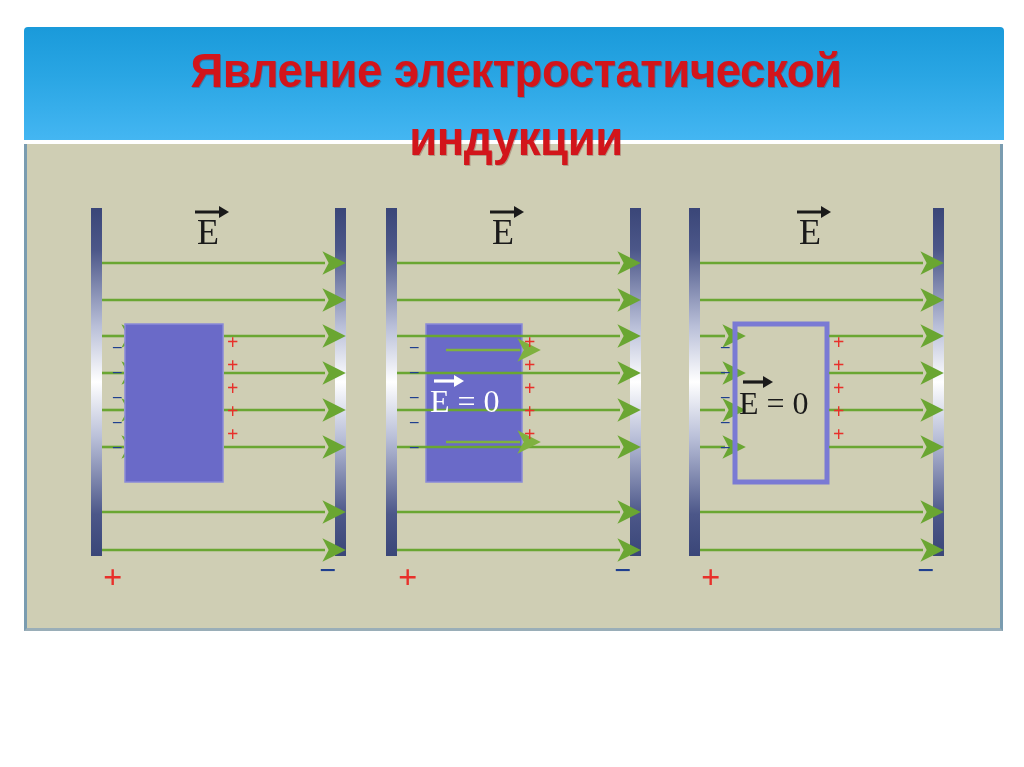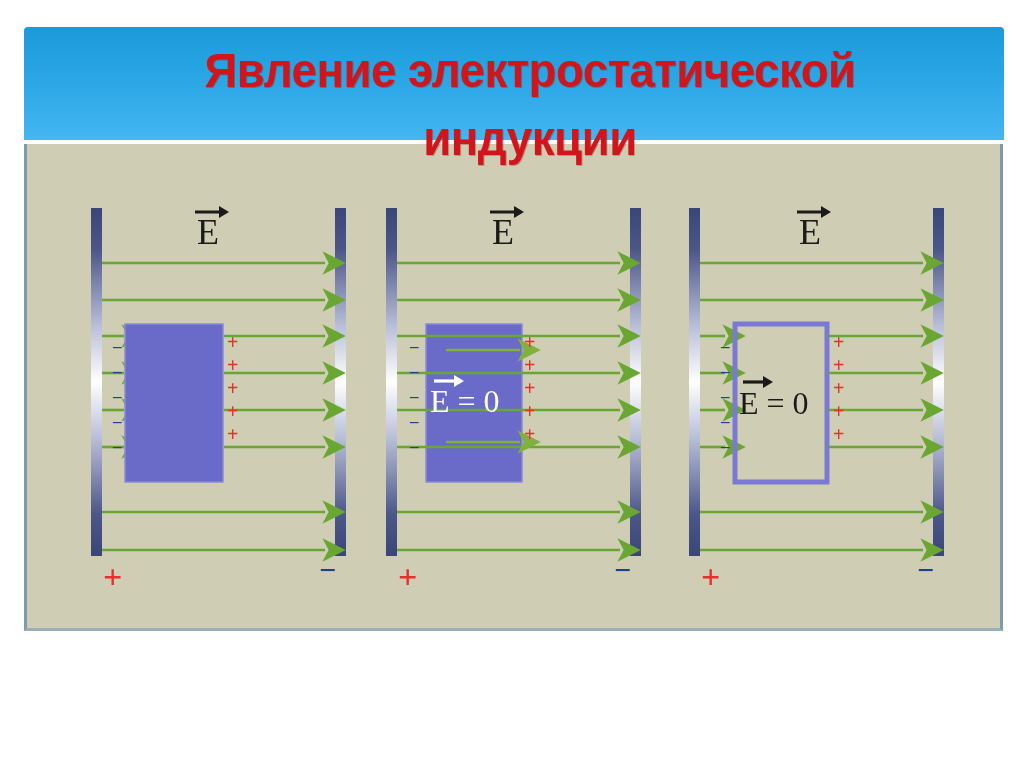--- a/index.html
+++ b/index.html
@@ -36,21 +36,20 @@
 
   
   #title-block {
     position: absolute;
     left: 24px;
     top: 36px;
     width: 984px;
     text-align: center;
     z-index: 6;
     pointer-events: none;
-    margin-left: 14px;
   }
   .title-line {
     display: block;
     color: #d2151b;
     font-family: "Liberation Sans", sans-serif;
     font-weight: bold;
     font-size: 49px;
     line-height: 68px;
     letter-spacing: -0.5px;
     transform: scaleX(0.93);

